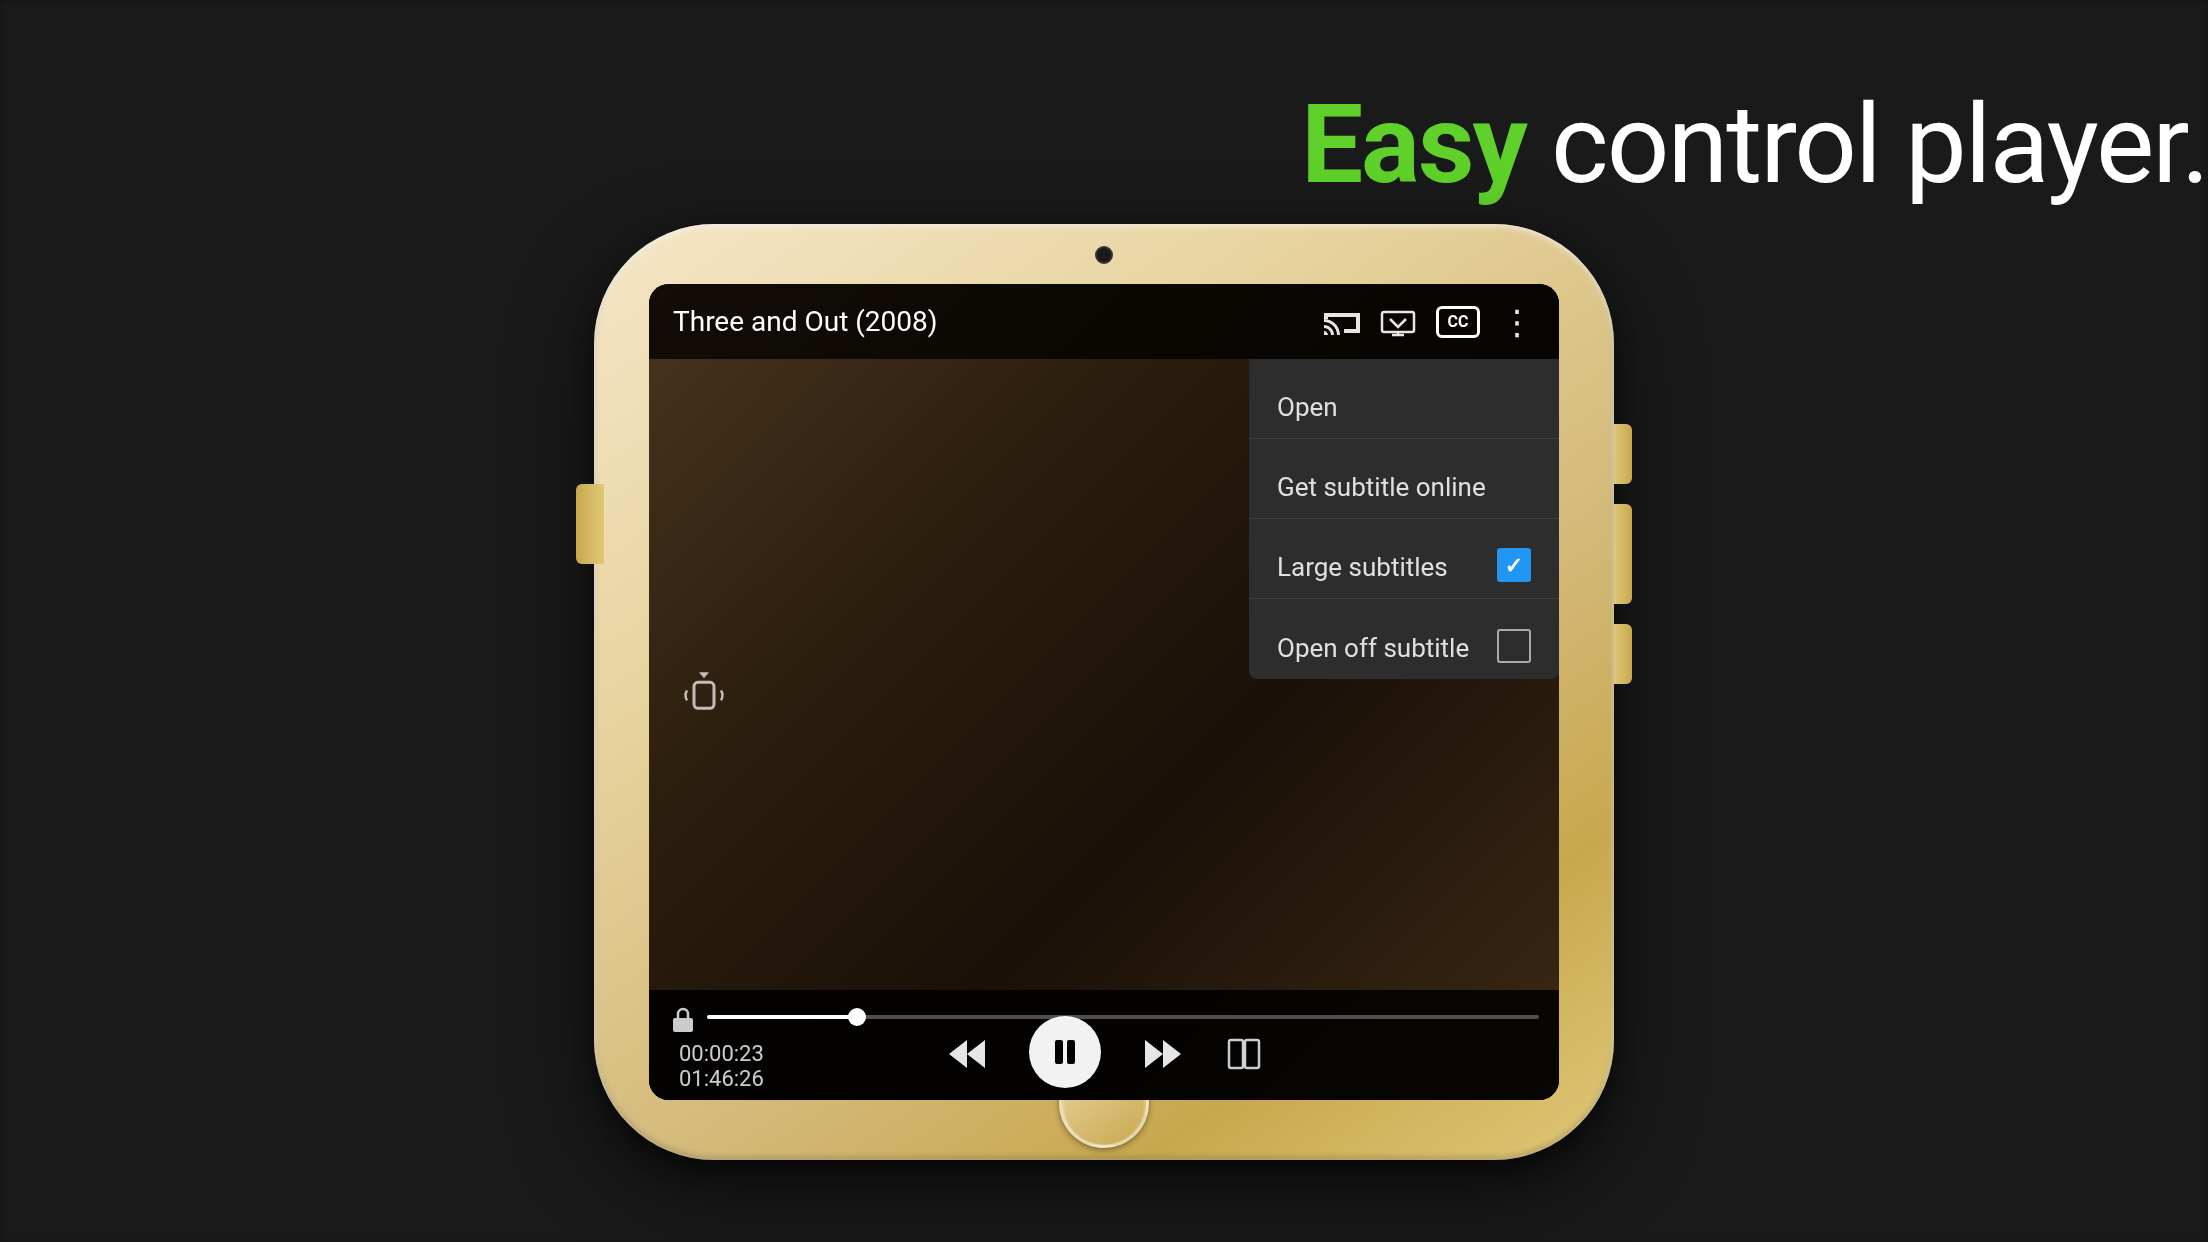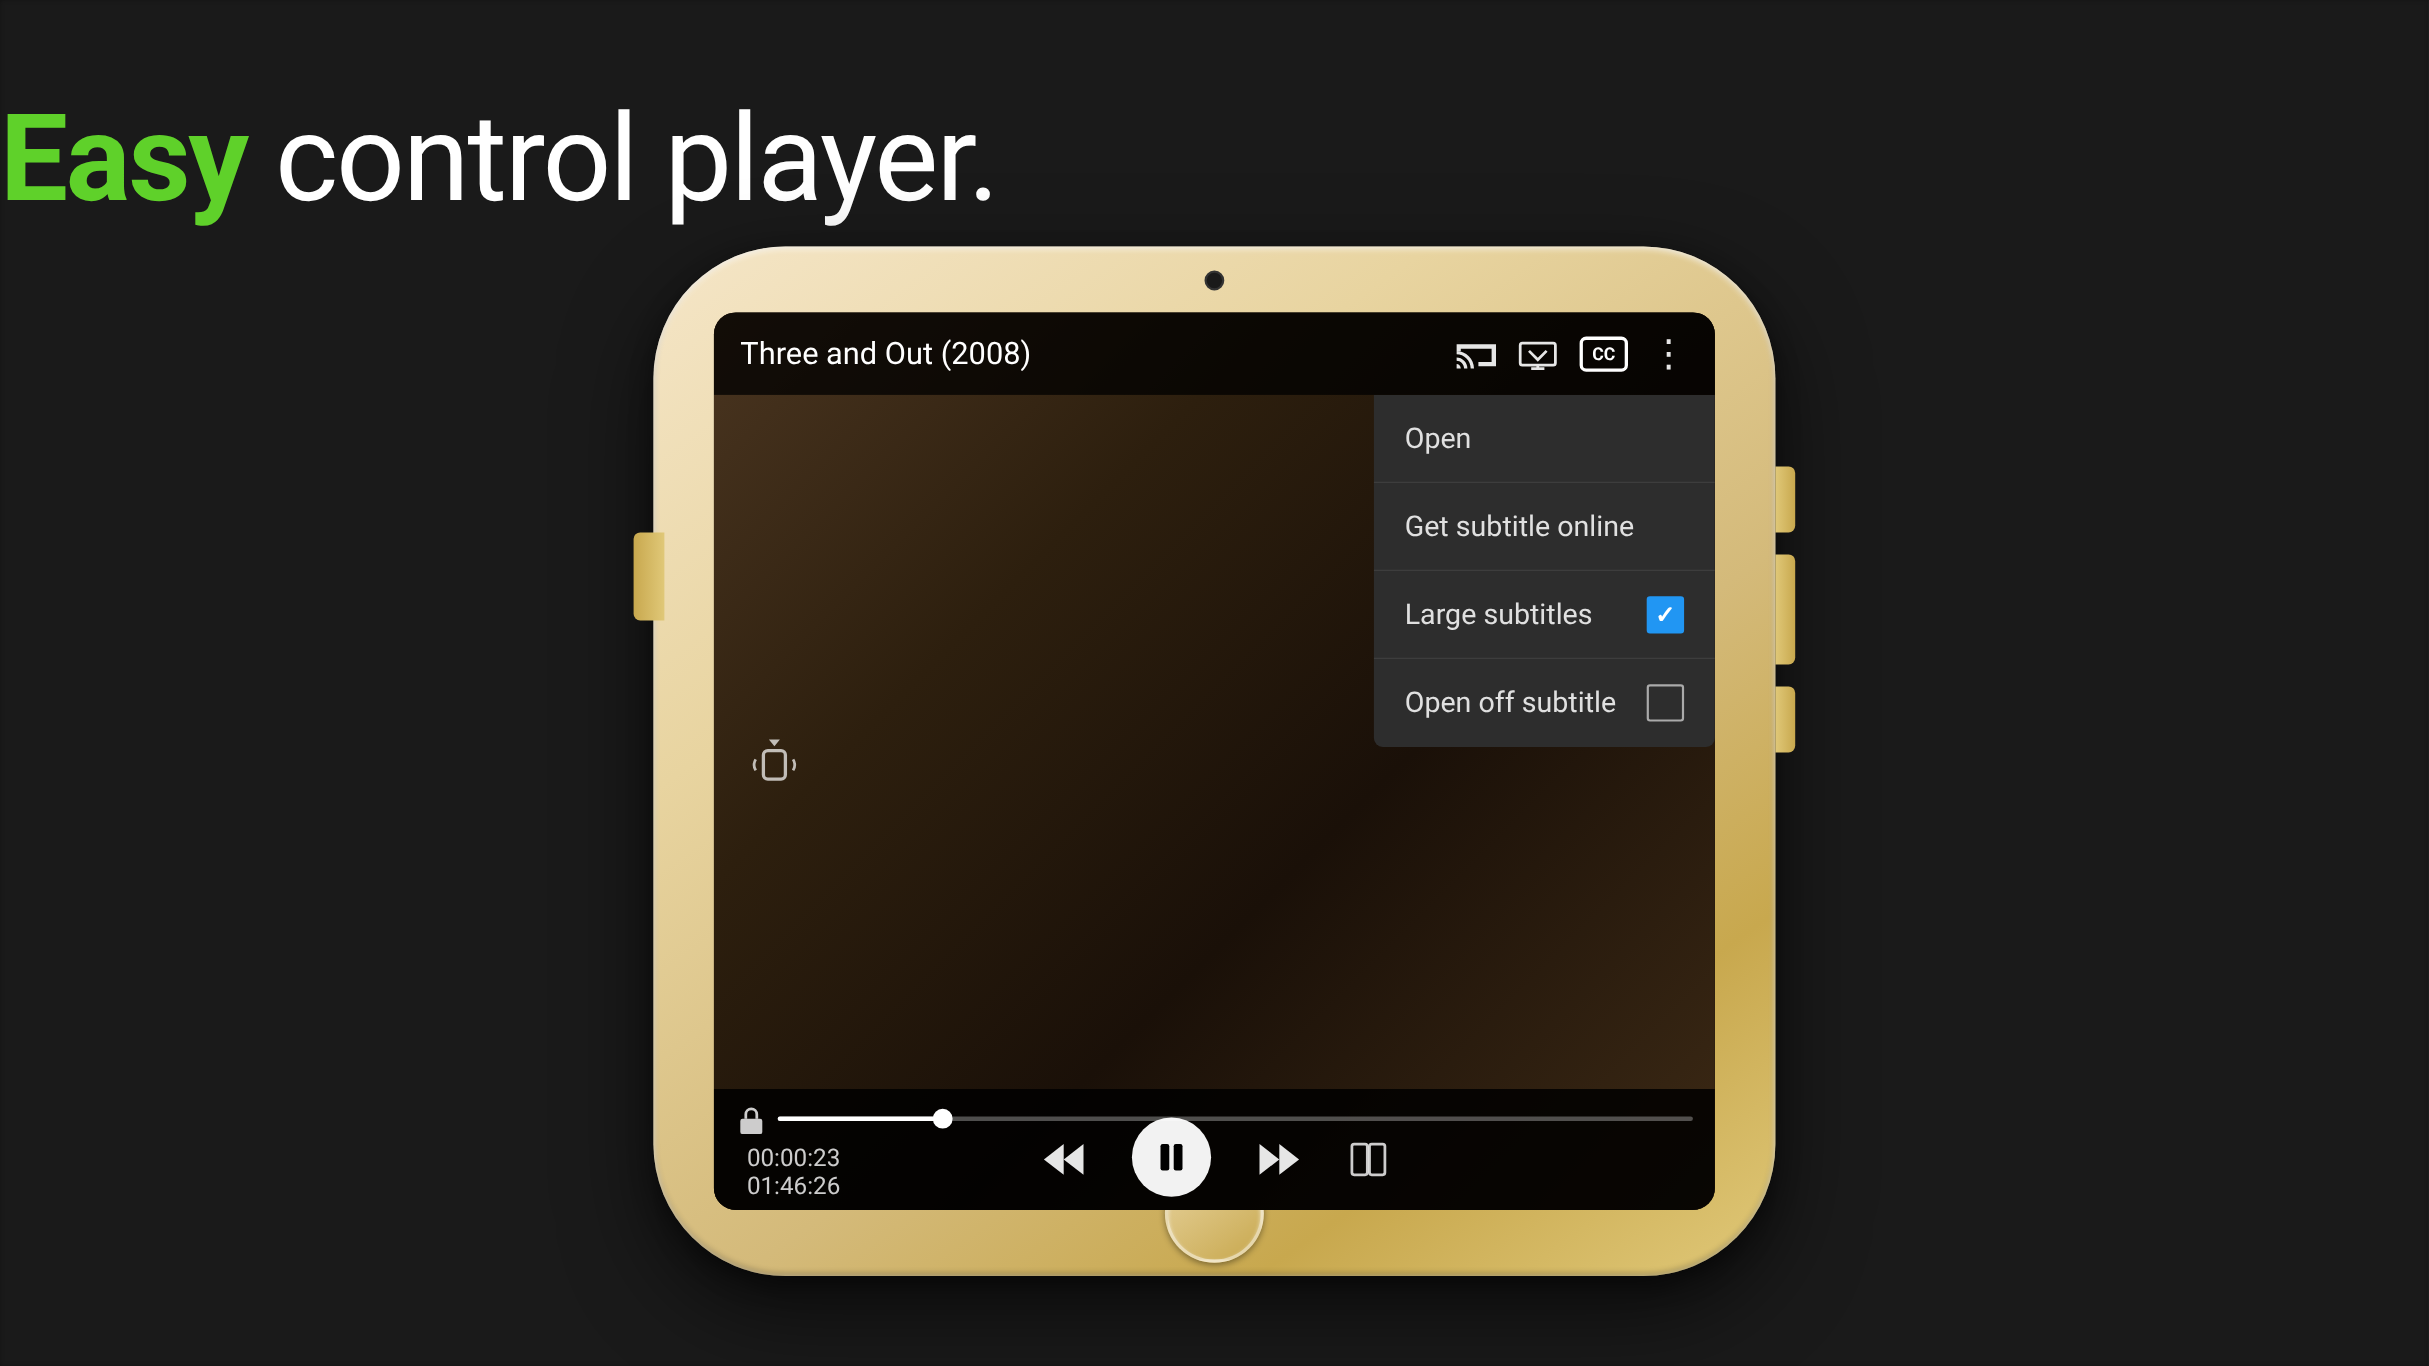--- a/index.html
+++ b/index.html
@@ -28,21 +28,21 @@
       background: rgba(0,0,0,0.55);
       z-index: 1;
     }
 
     
     .headline {
       position: absolute;
       top: 80px;
       left: 0;
       right: 0;
-      text-align: left;
+      text-align: right;
       z-index: 10;
       font-size: 110px;
       font-weight: 400;
       color: #ffffff;
       letter-spacing: -2px;
     }
     .headline .easy {
       color: #5fd12a;
       font-weight: 700;
     }
@@ -221,23 +221,23 @@
       top: 75px;
       right: 0;
       width: 310px;
       background: #2d2d2d;
       z-index: 30;
       border-radius: 0 0 8px 8px;
     }
 
     .dropdown-item {
       display: flex;
-      align-items: center;
+      align-items: flex-end;
       justify-content: space-between;
-      padding: 0 28px;
+      padding: 16px 28px;
       height: 80px;
       border-bottom: 1px solid rgba(255,255,255,0.08);
       cursor: pointer;
     }
     .dropdown-item:last-child {
       border-bottom: none;
     }
 
     .dropdown-item-label {
       font-size: 26px;

